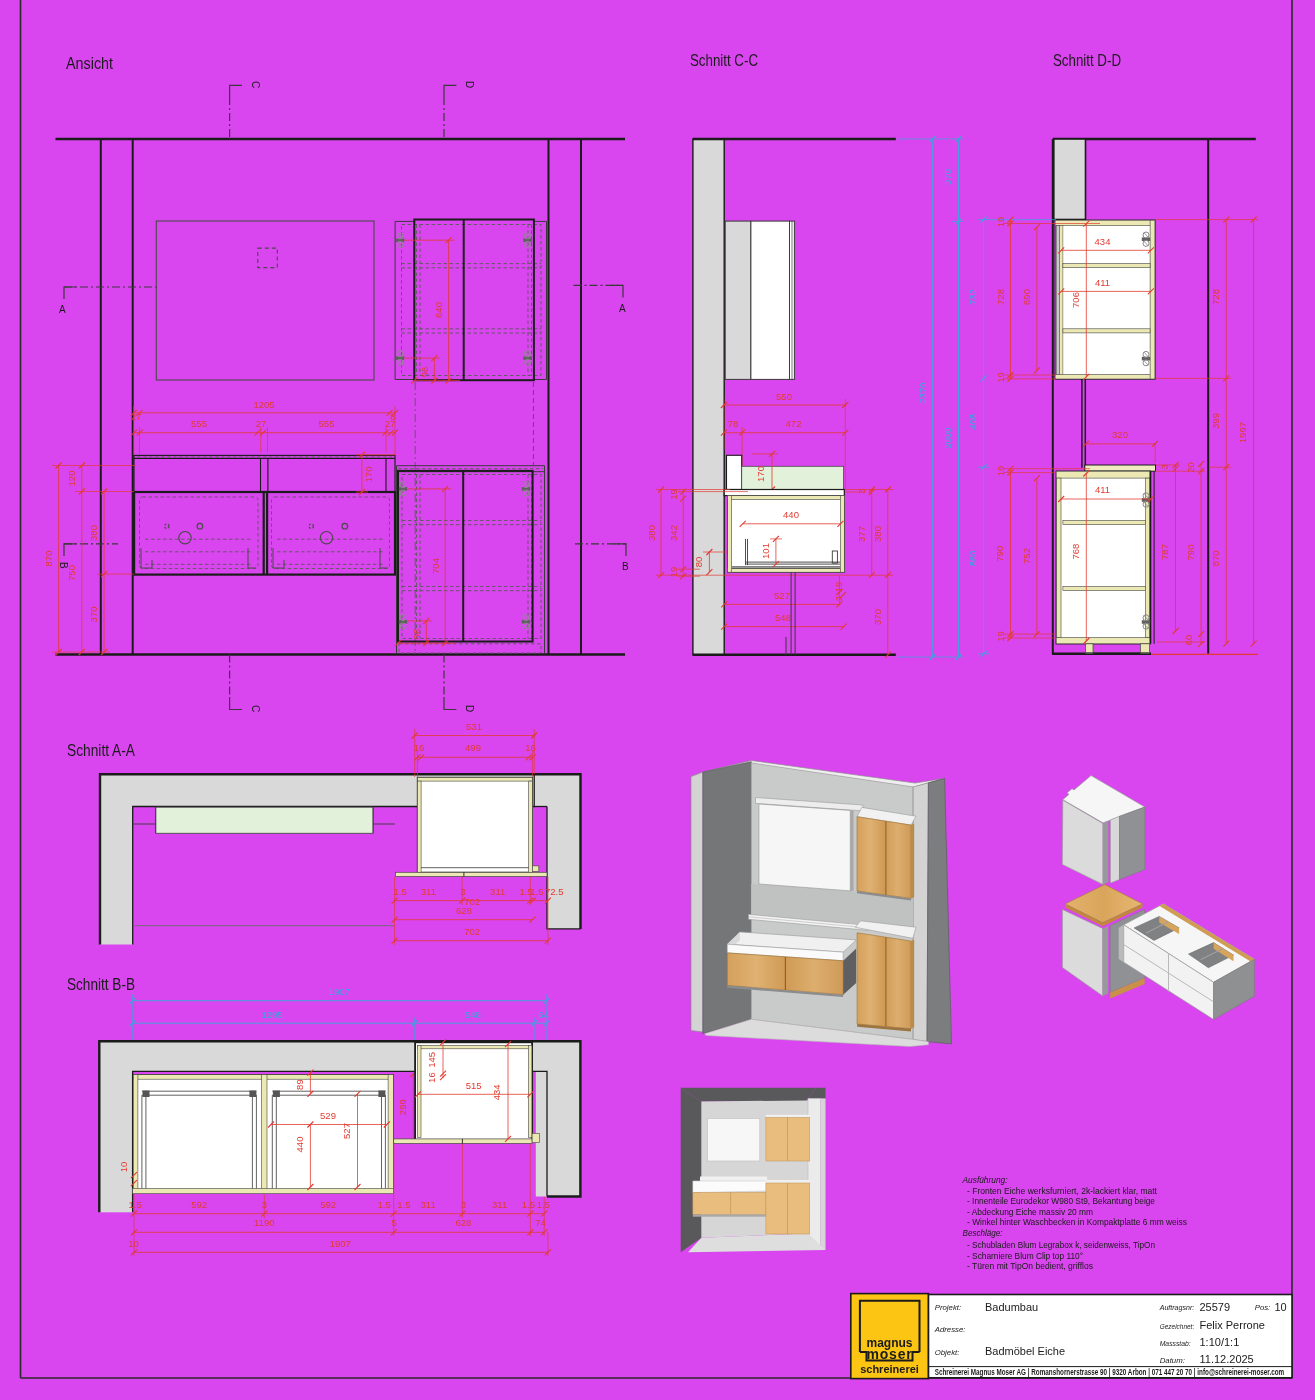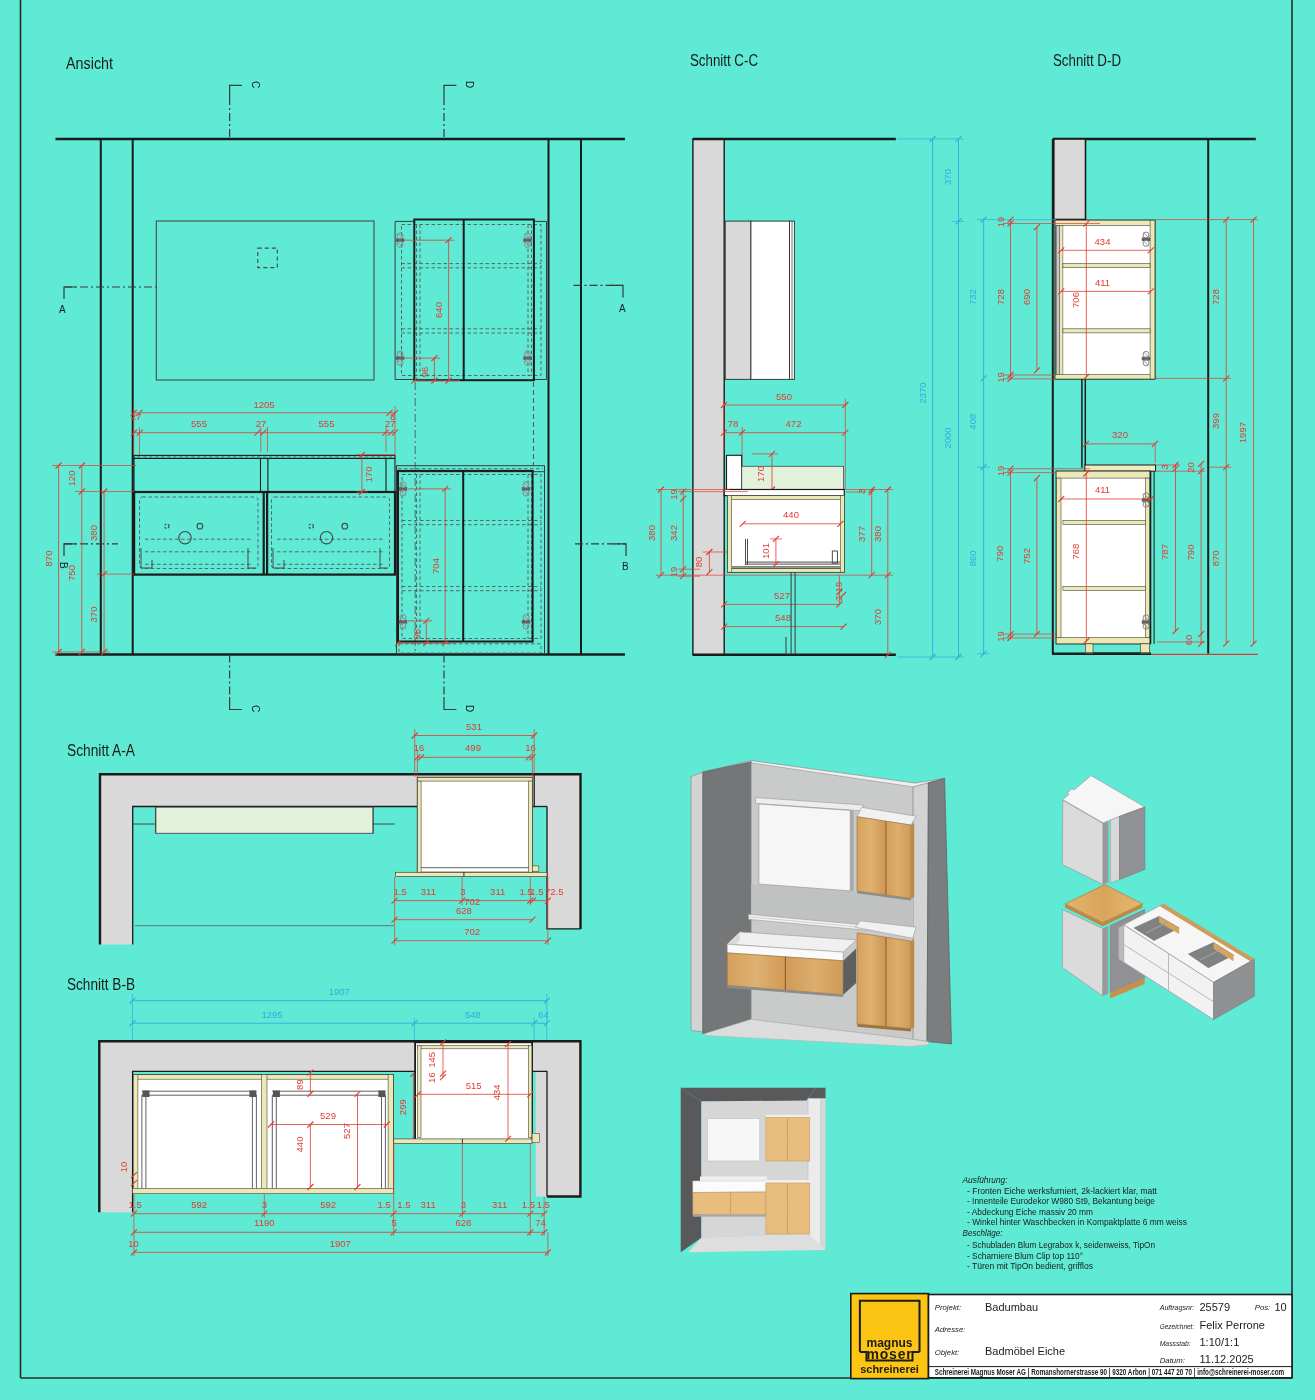--- a/index.html
+++ b/index.html
@@ -1,16 +1,16 @@
 <!DOCTYPE html>
 <html><head>
 <meta charset="utf-8">
 <style>
 html,body{margin:0;padding:0;background:#ffffff;}
-#page{position:relative;width:1315px;height:1400px;background:#5eead4;overflow:hidden;
+#page{position:relative;width:1315px;height:1400px;background:#d946ef;overflow:hidden;
 font-family:"Liberation Sans", sans-serif;}
 svg{position:absolute;left:0;top:0;}
 text{font-family:"Liberation Sans", sans-serif;}
 .r{fill:#e23b30;font-size:9.5px;}
 .cyt{fill:#36a9dc;font-size:9.5px;}
 .ttl{fill:#1b1b1b;font-size:16px;}
 </style>
 </head>
 <body>
 <div id="page">

